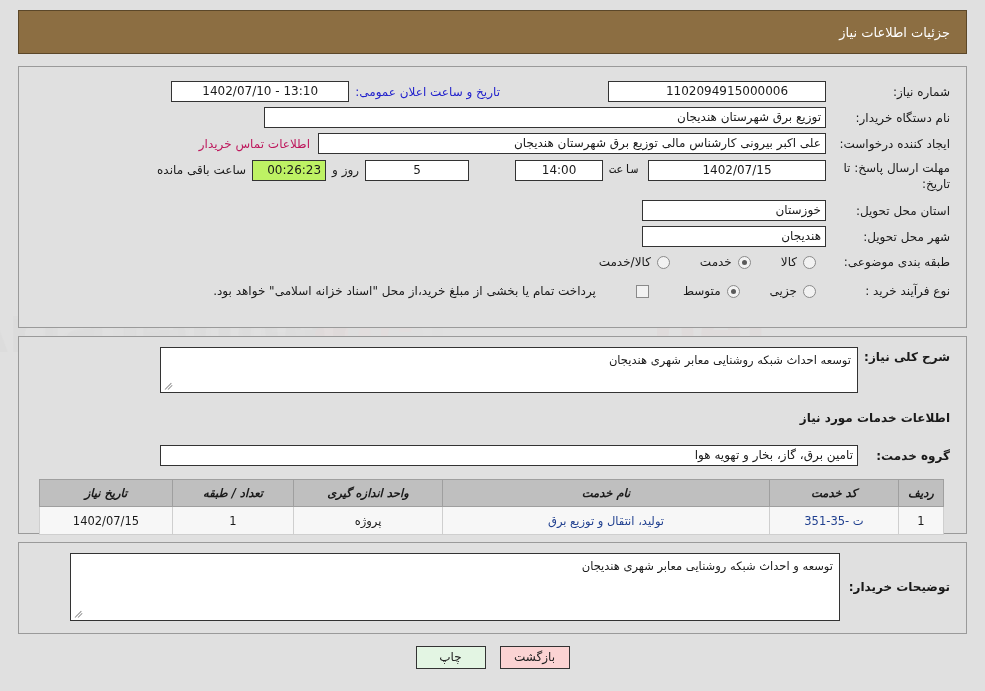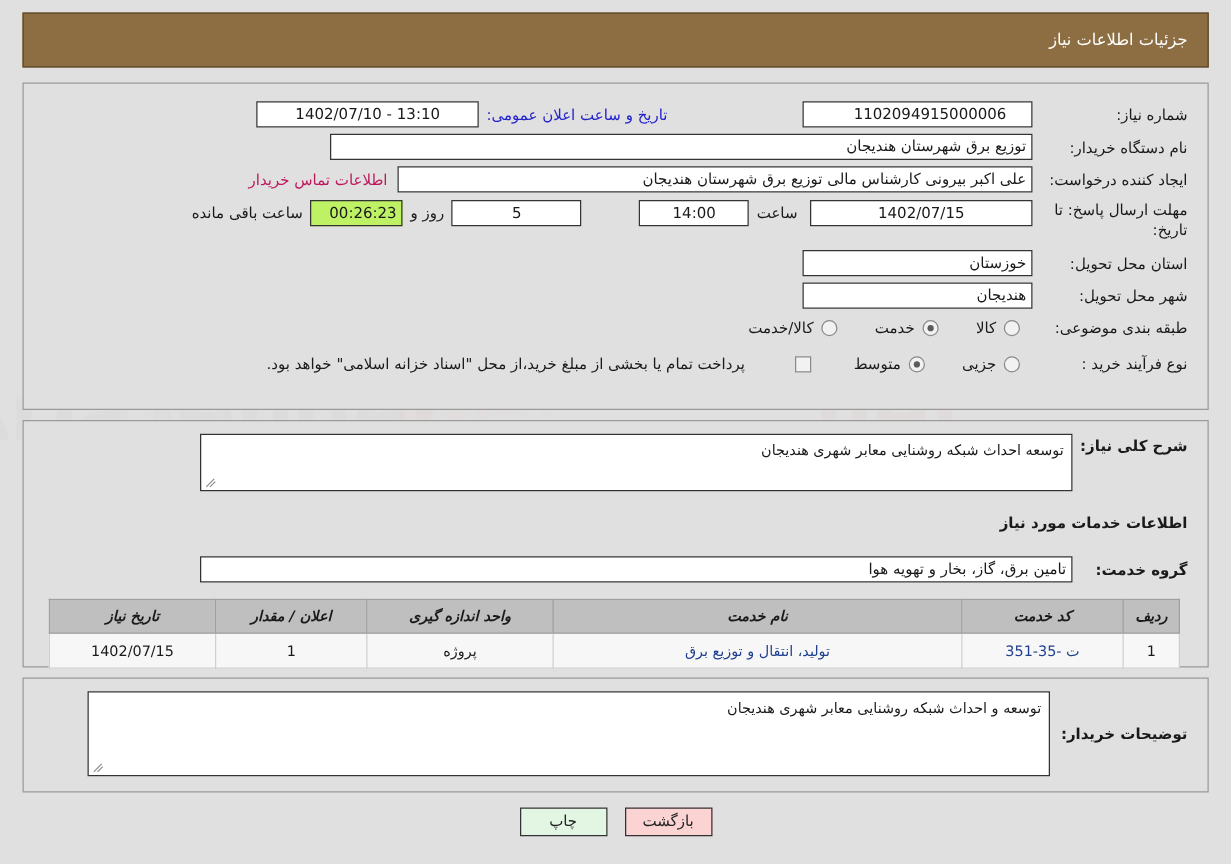--- a/index.html
+++ b/index.html
@@ -227,40 +227,40 @@
 </svg>
 
 <div class="title-bar">
   <span>جزئیات اطلاعات نیاز</span>
 </div>
 
 <div class="panel" id="panel-top">
 
   <div class="row" style="right:16px; top:14px;">
     <span class="lbl" style="width:118px; text-align:right;">شماره نیاز:</span>
-    <span class="fld center" style="width:184px; margin-right:6px;padding-left:24px;">1102094915000006</span>
+    <span class="fld center" style="width:218px; margin-right:6px;padding-left:24px;">1102094915000006</span>
     <span class="lbl lbl-blue" style="margin-right:108px;">تاریخ و ساعت اعلان عمومی:</span>
     <span class="fld center" style="width:178px; margin-right:6px;">13:10 - 1402/07/10</span>
   </div>
 
   <div class="row" style="right:16px; top:40px;">
     <span class="lbl" style="width:118px; text-align:right;">نام دستگاه خریدار:</span>
     <span class="fld right" style="width:562px; margin-right:6px;">توزیع برق شهرستان هندیجان</span>
   </div>
 
   <div class="row" style="right:16px; top:66px;">
     <span class="lbl" style="width:118px; text-align:right;">ایجاد کننده درخواست:</span>
     <span class="fld right" style="width:508px; margin-right:6px;">علی اکبر بیرونی کارشناس مالی توزیع برق شهرستان هندیجان</span>
     <span class="link" style="margin-right:8px;">اطلاعات تماس خریدار</span>
   </div>
 
   <div class="row" style="right:16px; top:93px; align-items:flex-start;">
     <span class="lbl" style="width:118px; text-align:right; line-height:1.35; white-space:normal; display:block;">مهلت ارسال پاسخ: تا تاریخ:</span>
     <span class="fld center" style="width:178px; margin-right:6px;">1402/07/15</span>
-    <span class="lbl" style="margin-right:10px; line-height:21px;">ساعت</span>
+    <span class="lbl" style="margin-right:10px; line-height:21px;font-family:Liberation Mono, monospace;">ساعت</span>
     <span class="fld center" style="width:88px; margin-right:6px;">14:00</span>
     <span class="fld center" style="width:104px; margin-right:46px;">5</span>
     <span class="lbl" style="margin-right:6px; line-height:21px;">روز و</span>
     <span class="fld center ivory" style="width:74px; margin-right:6px;">00:26:23</span>
     <span class="lbl" style="margin-right:6px; line-height:21px;">ساعت باقی مانده</span>
   </div>
 
   <div class="row" style="right:16px; top:133px;">
     <span class="lbl" style="width:118px; text-align:right;">استان محل تحویل:</span>
     <span class="fld right" style="width:184px; margin-right:6px;">خوزستان</span>
@@ -326,21 +326,21 @@
     <span class="fld right" style="width:698px; margin-right:6px;">تامین برق، گاز، بخار و تهویه هوا</span>
   </div>
 
   <table class="tbl">
     <thead>
       <tr>
         <th style="width:36px;">ردیف</th>
         <th style="width:120px;">کد خدمت</th>
         <th>نام خدمت</th>
         <th style="width:140px;">واحد اندازه گیری</th>
-        <th style="width:112px;">اعلان / مقدار</th>
+        <th style="width:112px;">تعداد / طبقه</th>
         <th style="width:124px;">تاریخ نیاز</th>
       </tr>
     </thead>
     <tbody>
       <tr>
         <td>1</td>
         <td class="code">ت -35-351</td>
         <td class="svc">تولید، انتقال و توزیع برق</td>
         <td>پروژه</td>
         <td>1</td>

